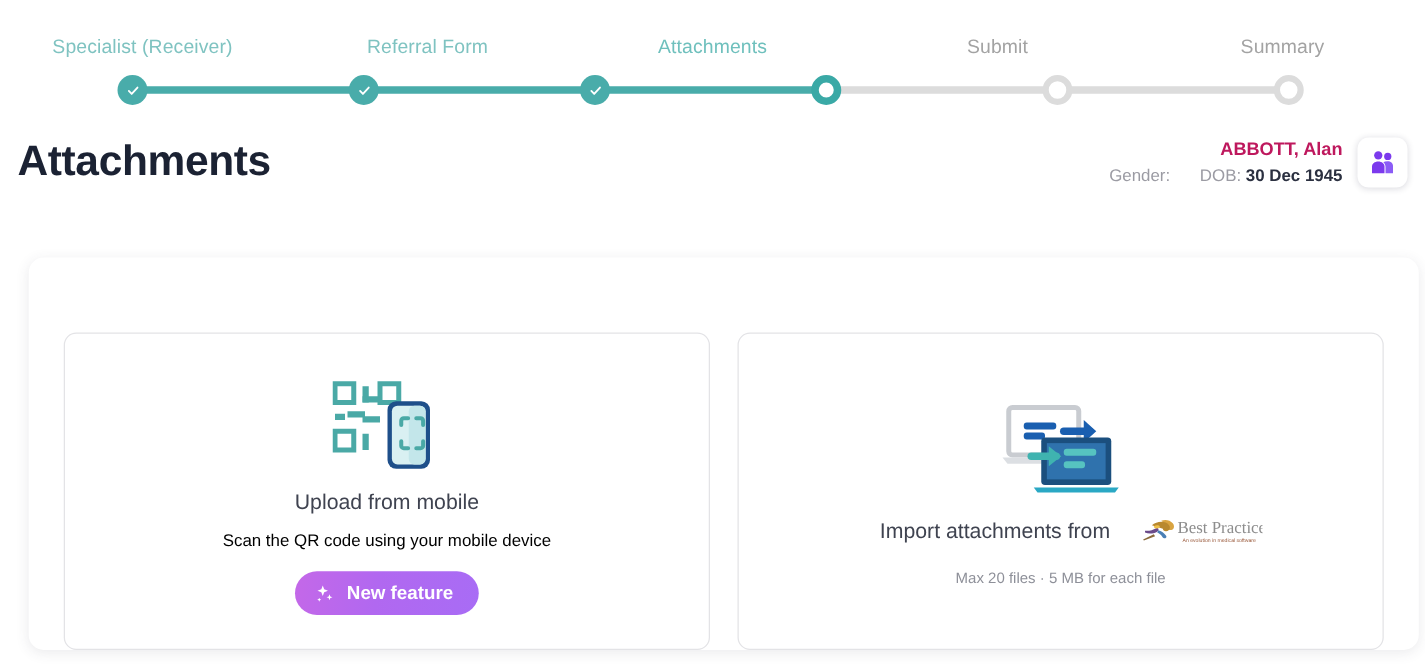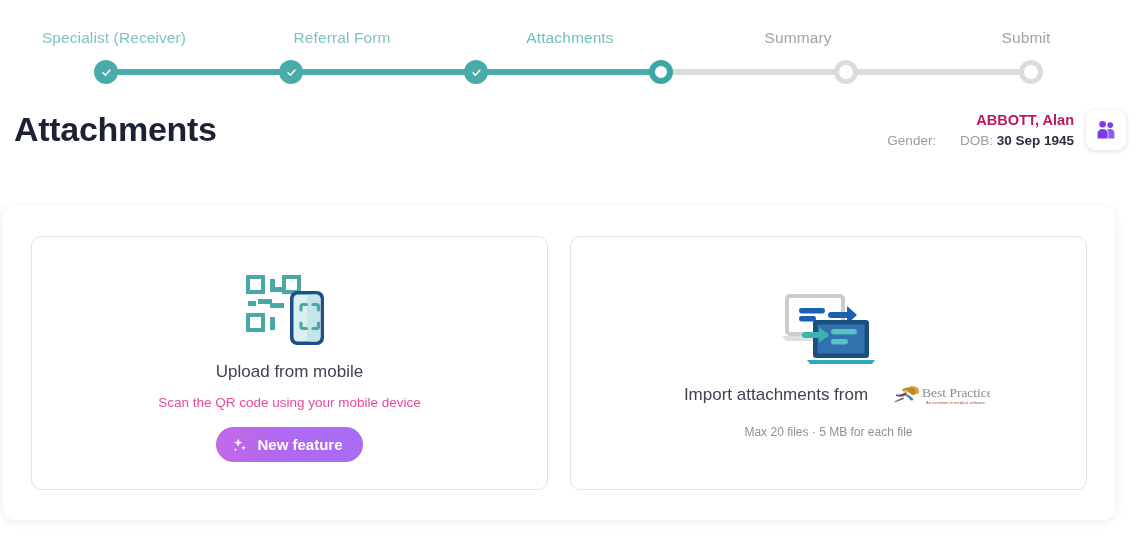--- a/index.html
+++ b/index.html
@@ -133,29 +133,29 @@
     border-radius: 9px;
     box-shadow: 0 1px 5px rgba(40,40,70,0.16);
     display: flex;
     align-items: center;
     justify-content: center;
   }
 
   
   .panel {
     position: absolute;
-    left: 3px;
+    left: 23px;
     top: 206px;
     width: 1112px;
     height: 314px;
     background: #ffffff;
     border-radius: 12px;
     box-shadow: 0 2px 10px rgba(60,60,80,0.10);
     display: flex;
-    align-items: center;
+    align-items: flex-end;
     gap: 22px;
     padding: 0 28px;
   }
   .tile {
     flex: 1 1 0;
     height: 254px;
     border: 1px solid #e3e3e6;
     border-radius: 10px;
     background: #ffffff;
     display: flex;
@@ -175,21 +175,21 @@
     margin-top: 6px;
   }
   .tile-title.with-logo {
     display: flex;
     align-items: center;
     gap: 24px;
     margin-left: 17px;
   }
   .tile-sub {
     font-size: 13.5px;
-    color: #ec4899;
+    color: #000000;
     margin-top: 11px;
     text-align: center;
     line-height: 1.55;
   }
   .new-feature-btn {
     margin-top: 14px;
     border: none;
     cursor: pointer;
     color: #ffffff;
     font-size: 15px;
@@ -220,24 +220,24 @@
     <div class="step-col">
       <span class="step-label done">Specialist (Receiver)</span>
     </div>
     <div class="step-col">
       <span class="step-label done">Referral Form</span>
     </div>
     <div class="step-col">
       <span class="step-label current">Attachments</span>
     </div>
     <div class="step-col">
+      <span class="step-label todo">Submit</span>
+    </div>
+    <div class="step-col">
       <span class="step-label todo">Summary</span>
-    </div>
-    <div class="step-col">
-      <span class="step-label todo">Submit</span>
     </div>
   </div>
 
   <div class="track-wrap">
     <div class="track-line filled" style="left:106px; width:185px;"></div>
     <div class="track-line filled" style="left:291px; width:185px;"></div>
     <div class="track-line filled" style="left:476px; width:185px;"></div>
     <div class="track-line empty" style="left:661px; width:185px;"></div>
     <div class="track-line empty" style="left:846px; width:185px;"></div>
 
@@ -264,21 +264,21 @@
 
 <div class="page-header">
   <div class="page-title">Attachments</div>
 
   <div class="patient-block">
     <div class="patient-text">
       <div class="patient-name">ABBOTT, Alan</div>
       <div class="patient-meta">
         <span class="gender-lbl">Gender:</span>
         <span>DOB:</span>
-        <span class="val">30 Sep 1945</span>
+        <span class="val">30 Dec 1945</span>
       </div>
     </div>
 
     <div class="patient-icon-card">
       <svg width="24" height="24" viewBox="0 0 24 24">
         <circle cx="8.6" cy="6.3" r="3.3" fill="#7c3aed"></circle>
         <circle cx="16.2" cy="7.1" r="2.9" fill="#7c3aed"></circle>
         <path d="M3.6 20.5v-5.3c0-2.4 2.1-4.1 5-4.1s5 1.7 5 4.1v5.3z" fill="#7c3aed"></path>
         <path d="M14.4 20.5v-5.1c0-1.6-.7-2.9-1.8-3.7.9-.5 2-.8 3.4-.8 2.6 0 4.4 1.5 4.4 3.7v5.9z" fill="#8b5cf6"></path>
       </svg>

